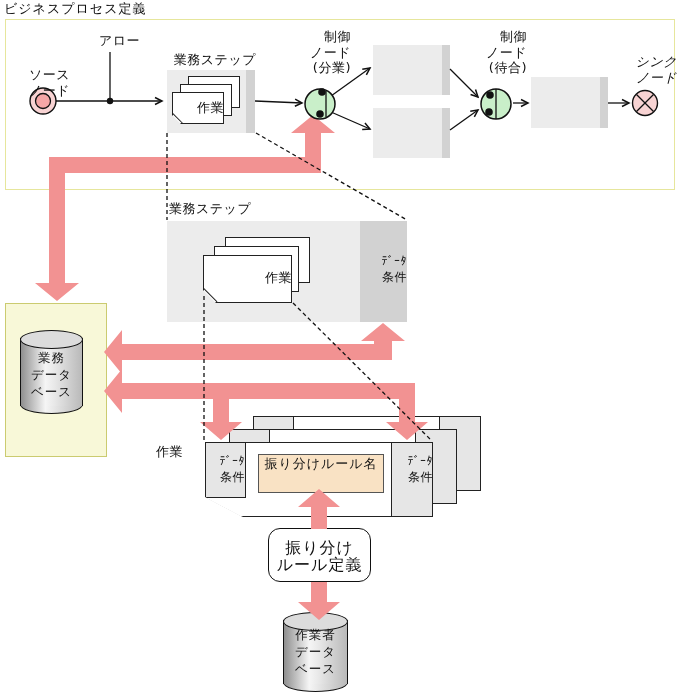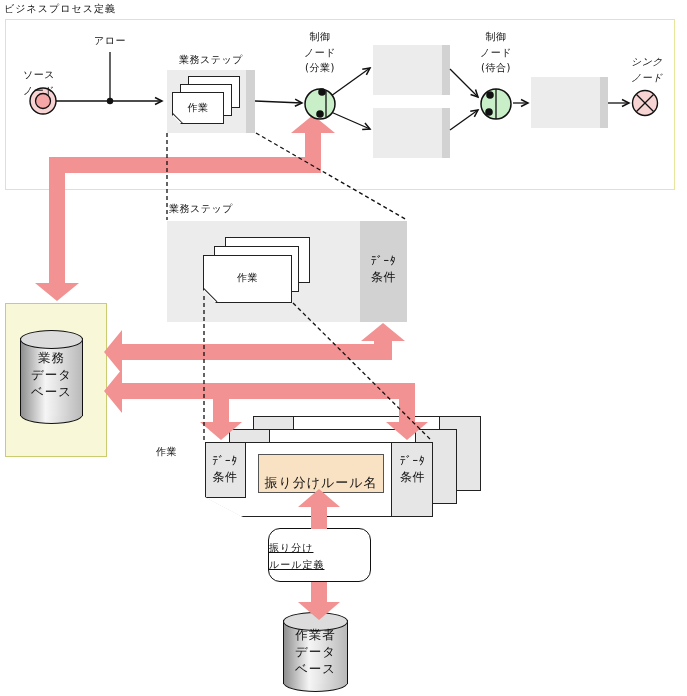--- a/index.html
+++ b/index.html
@@ -36,28 +36,28 @@
   .card { position:absolute; background:#fff; border:1px solid #222; box-sizing:border-box; }
   .card .lstrip { position:absolute; left:0; top:0; width:40px; bottom:0; background:#e6e6e6;
                   border-right:1px solid #222; box-sizing:border-box; }
   .card .rstrip { position:absolute; right:0; top:0; width:41px; bottom:0; background:#e6e6e6;
                   border-left:1px solid #222; box-sizing:border-box; }
   .card.bevel { clip-path:polygon(0 0,100% 0,100% 100%,38px 100%,0 55px); }
   .card.bevel .lstrip { bottom:auto; height:55px; border-bottom:1px solid #222; }
   .bevline { position:absolute; left:0; top:55px; width:43px; height:0; border-top:1.2px solid #222;
              transform-origin:0 0; transform:rotate(27.8deg); }
   .rulebox { position:absolute; background:#f9e2c4; border:1px solid #555; box-sizing:border-box;
-             display:flex; align-items:flex-end; justify-content:center; font-size:13px; letter-spacing:1px; }
+             display:flex; align-items:flex-start; justify-content:center; font-size:13px; letter-spacing:1px; }
   .rounded { background:#fff; border:1.4px solid #111; border-radius:12px; z-index:2;
-             text-align:left; font-size:10px; line-height:17px; white-space:pre-line;
-             letter-spacing:1px; padding-top:10px; box-sizing:border-box;text-decoration:underline; }
-  
-  .lbl { position:absolute; font-size:10px; line-height:15.5px; white-space:pre-line;
+             text-align:center; font-size:16px; line-height:17px; white-space:pre-line;
+             letter-spacing:1px; padding-top:10px; box-sizing:border-box; }
+  
+  .lbl { position:absolute; font-size:13px; line-height:15.5px; white-space:pre-line;
          letter-spacing:0.5px; z-index:6; }
-  .ctr { text-align:center; }
+  .ctr { text-align:right; }
   .small { font-size:12px; line-height:16px; }
   svg.overlay { position:absolute; left:0; top:0; z-index:5; pointer-events:none; }
 </style>
 </head>
 <body>
 
 <div class="canvas">
 
   <div class="abs frame" style="left:5px;top:19px;width:668px;height:169px;"></div>
 
@@ -79,21 +79,21 @@
   </div>
 
   <div class="abs gbox" style="left:167px;top:221px;width:240px;height:101px;">
     <div class="gstrip" style="width:47px;"></div>
   </div>
   <div class="paper" style="left:225px;top:237px;width:85px;height:46px;"></div>
   <div class="paper" style="left:214px;top:246px;width:85px;height:46px;"></div>
   <div class="paper fold13" style="left:203px;top:255px;width:89px;height:48px;"></div>
 
   <div class="abs ypanel" style="left:5px;top:303px;width:100px;height:152px;"></div>
-  <div class="abs cyl" style="left:20px;top:330px;width:63px;height:94px;">
+  <div class="abs cyl" style="left:20px;top:330px;width:63px;height:84px;">
     <div class="cbot"></div>
     <div class="cbody"></div>
     <div class="ctop"></div>
     <div class="ctext">業務
 データ
 ベース</div>
   </div>
 
   <div class="card" style="left:253px;top:416px;width:228px;height:75px;z-index:1;">
     <div class="lstrip"></div>

